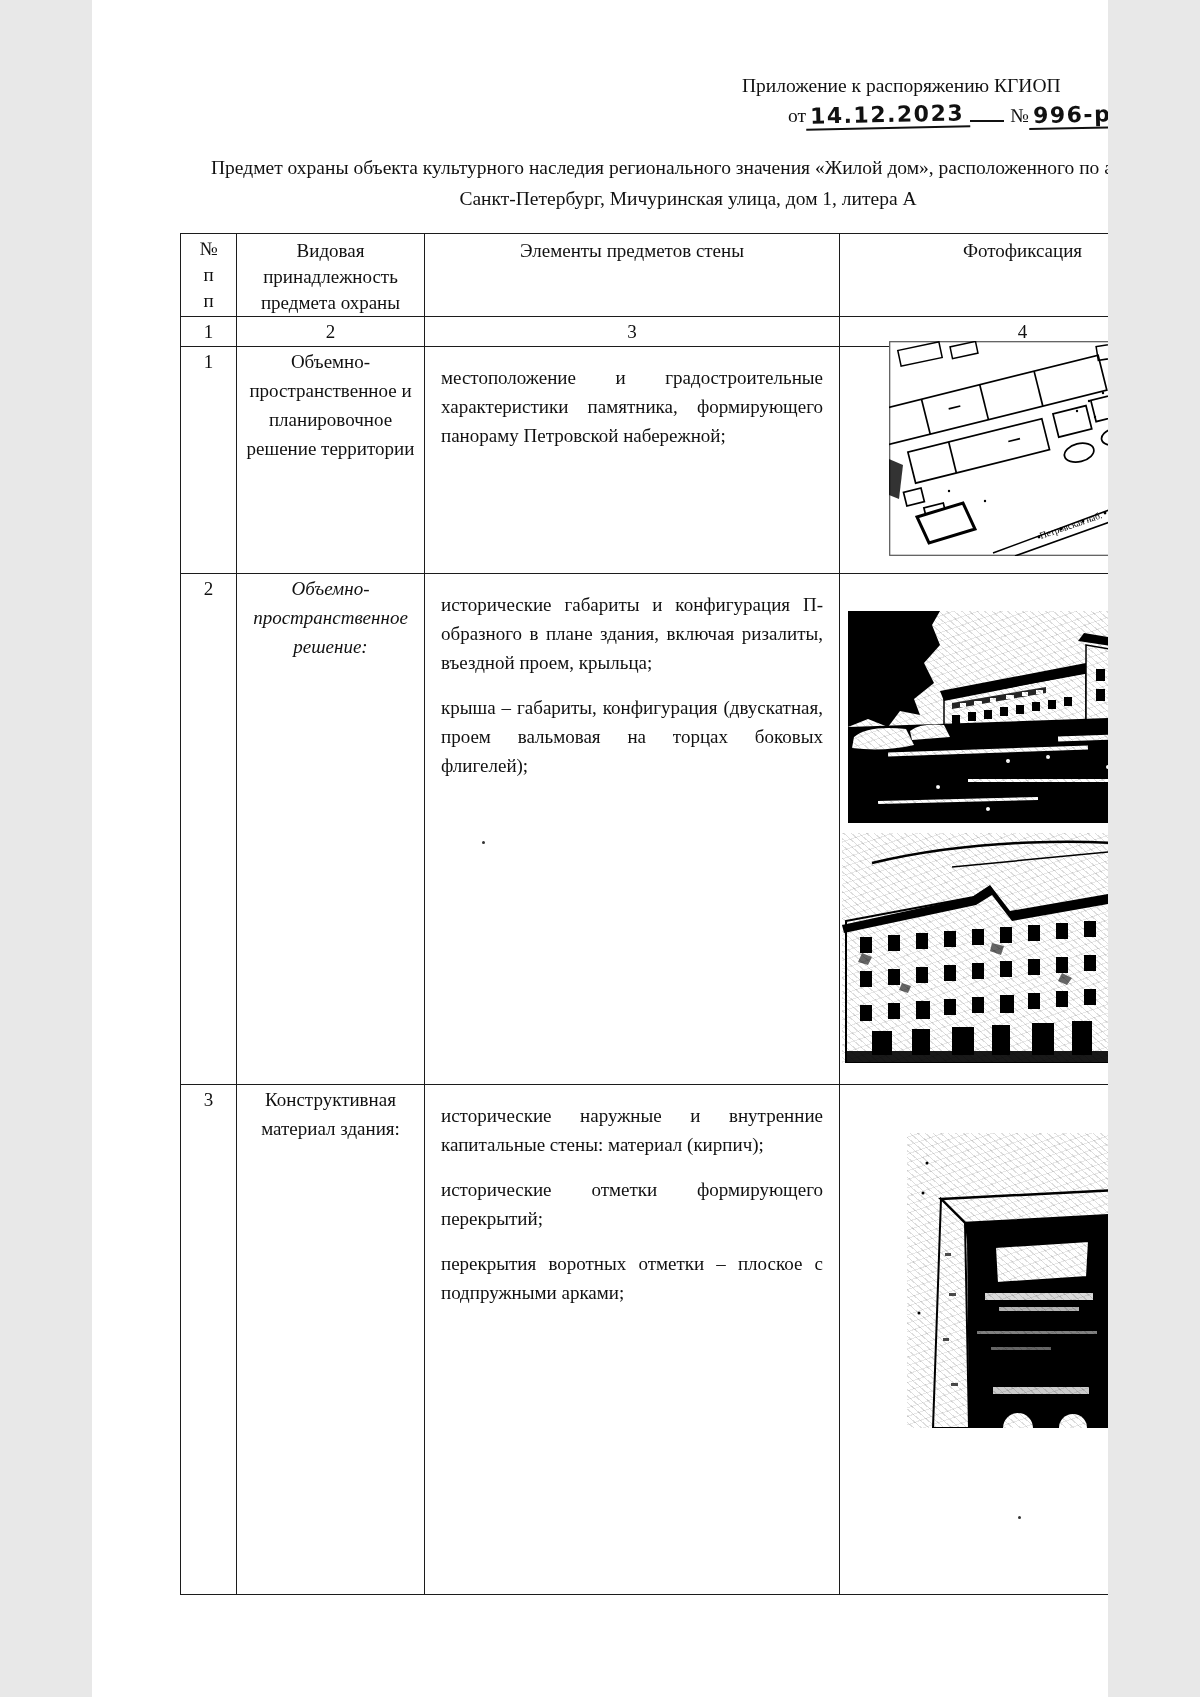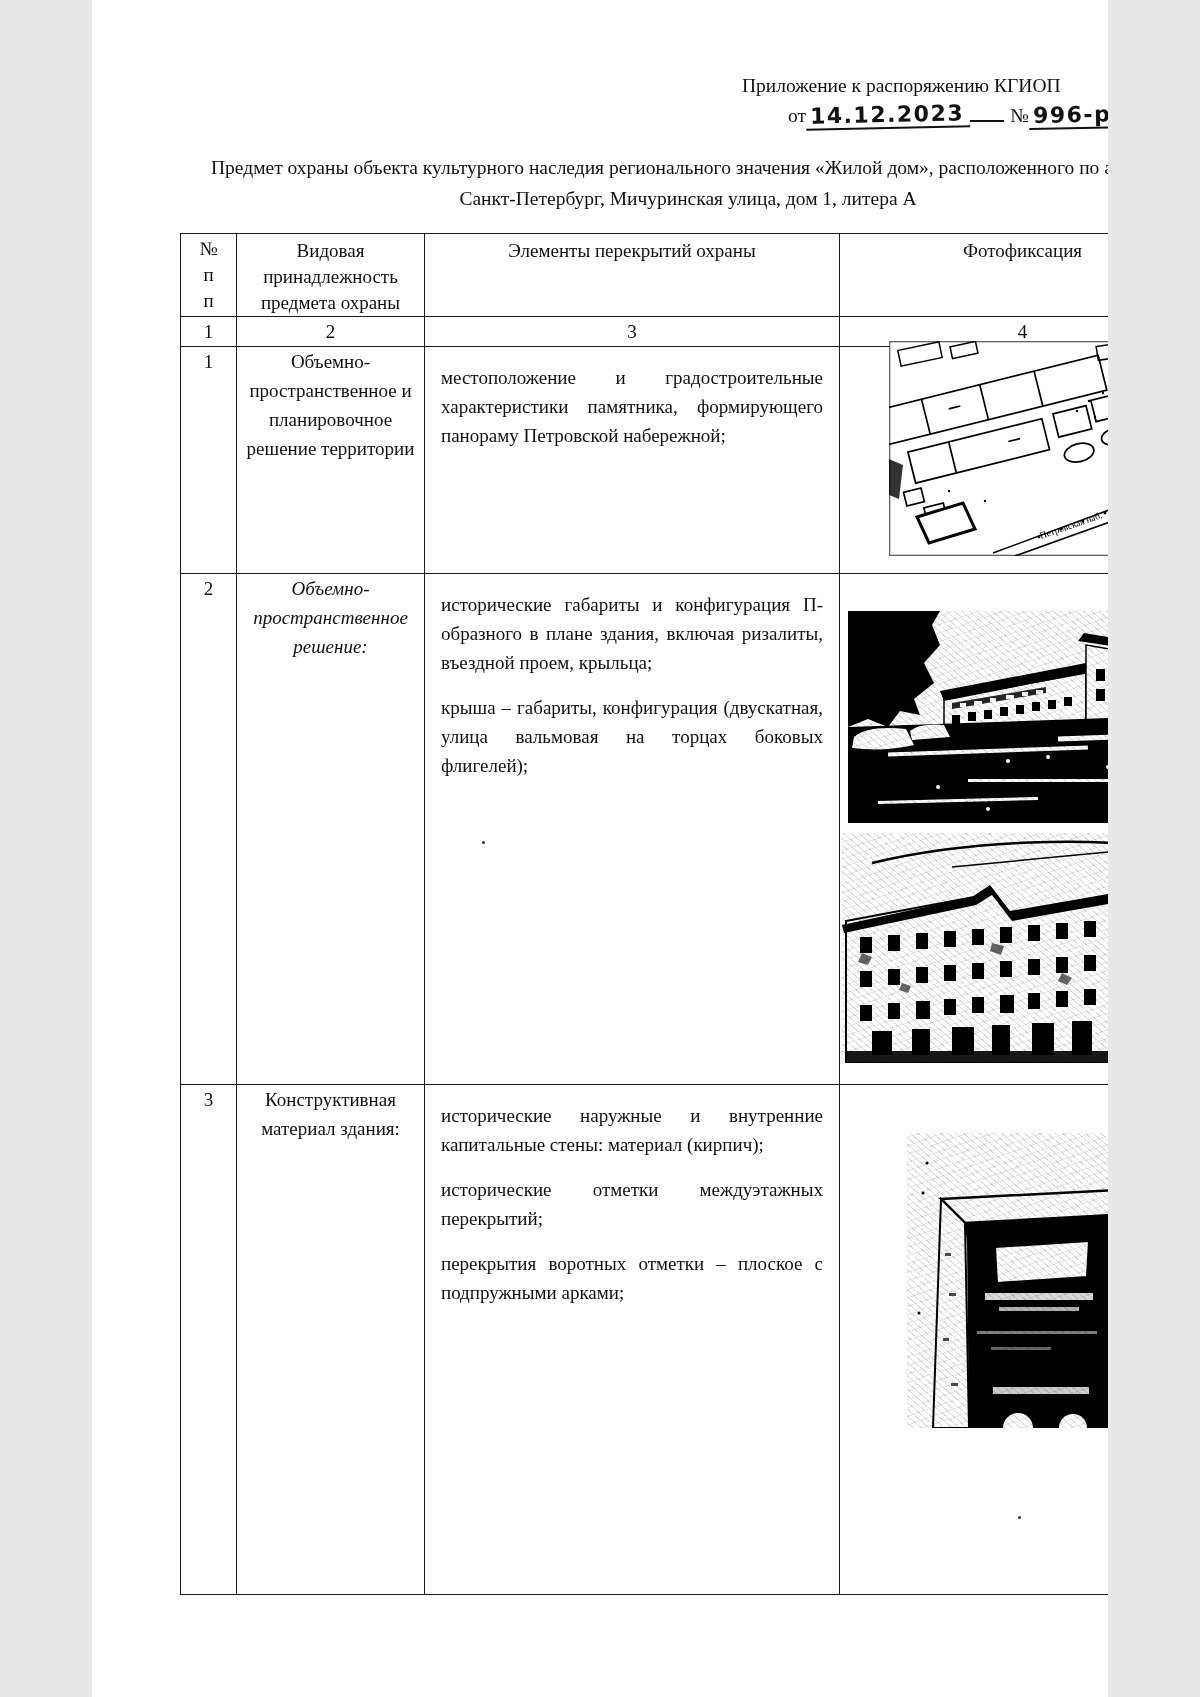--- a/index.html
+++ b/index.html
@@ -85,21 +85,21 @@
         <div class="c1h">
           <div>№</div>
           <div>п</div>
           <div>п</div>
         </div>
       </td>
       <td class="th">
         <div class="c2h">Видовая принадлежность предмета охраны</div>
       </td>
       <td class="th">
-        <div class="c3h">Элементы перекрытий охраны</div>
+        <div class="c3h">Элементы предметов стены</div>
       </td>
       <td class="th">
         <div class="c4h">Фотофиксация</div>
       </td>
     </tr>
     <tr class="h-num">
       <td class="numcell">1</td>
       <td class="numcell">2</td>
       <td class="numcell">3</td>
       <td class="numcell">4</td>
@@ -110,30 +110,30 @@
       <td class="elems el-r1">
         <p>местоположение и градостроительные характеристики памятника, формирующего панораму Петровской набережной;</p>
       </td>
       <td></td>
     </tr>
     <tr class="h-r2">
       <td class="rownum">2</td>
       <td class="cat cat-r2">Объемно-пространственное решение:</td>
       <td class="elems el-r2">
         <p>исторические габариты и конфигурация П-образного в плане здания, включая ризалиты, въездной проем, крыльца;</p>
-        <p class="gap-xl">крыша – габариты, конфигурация (двускатная, улица вальмовая на торцах боковых флигелей);</p>
+        <p class="gap-xl">крыша – габариты, конфигурация (двускатная, проем вальмовая на торцах боковых флигелей);</p>
       </td>
       <td></td>
     </tr>
     <tr class="h-r3">
       <td class="rownum">3</td>
       <td class="cat cat-r3">Конструктивная материал здания:</td>
       <td class="elems el-r3">
         <p>исторические наружные и внутренние капитальные стены: материал (кирпич);</p>
-        <p class="gap-sm">исторические отметки междуэтажных перекрытий;</p>
+        <p class="gap-sm">исторические отметки формирующего перекрытий;</p>
         <p class="gap-sm">перекрытия воротных отметки – плоское с подпружными арками;</p>
       </td>
       <td></td>
     </tr>
   </tbody>
     </table>
 
   <div class="photo" style="left:797px;top:341px;width:293px;height:215px;">
     <svg viewBox="0 0 293 215">
       <rect x="0.7" y="0.7" width="291.6" height="213.6" fill="#fff" stroke="#555" stroke-width="1.2"></rect>

